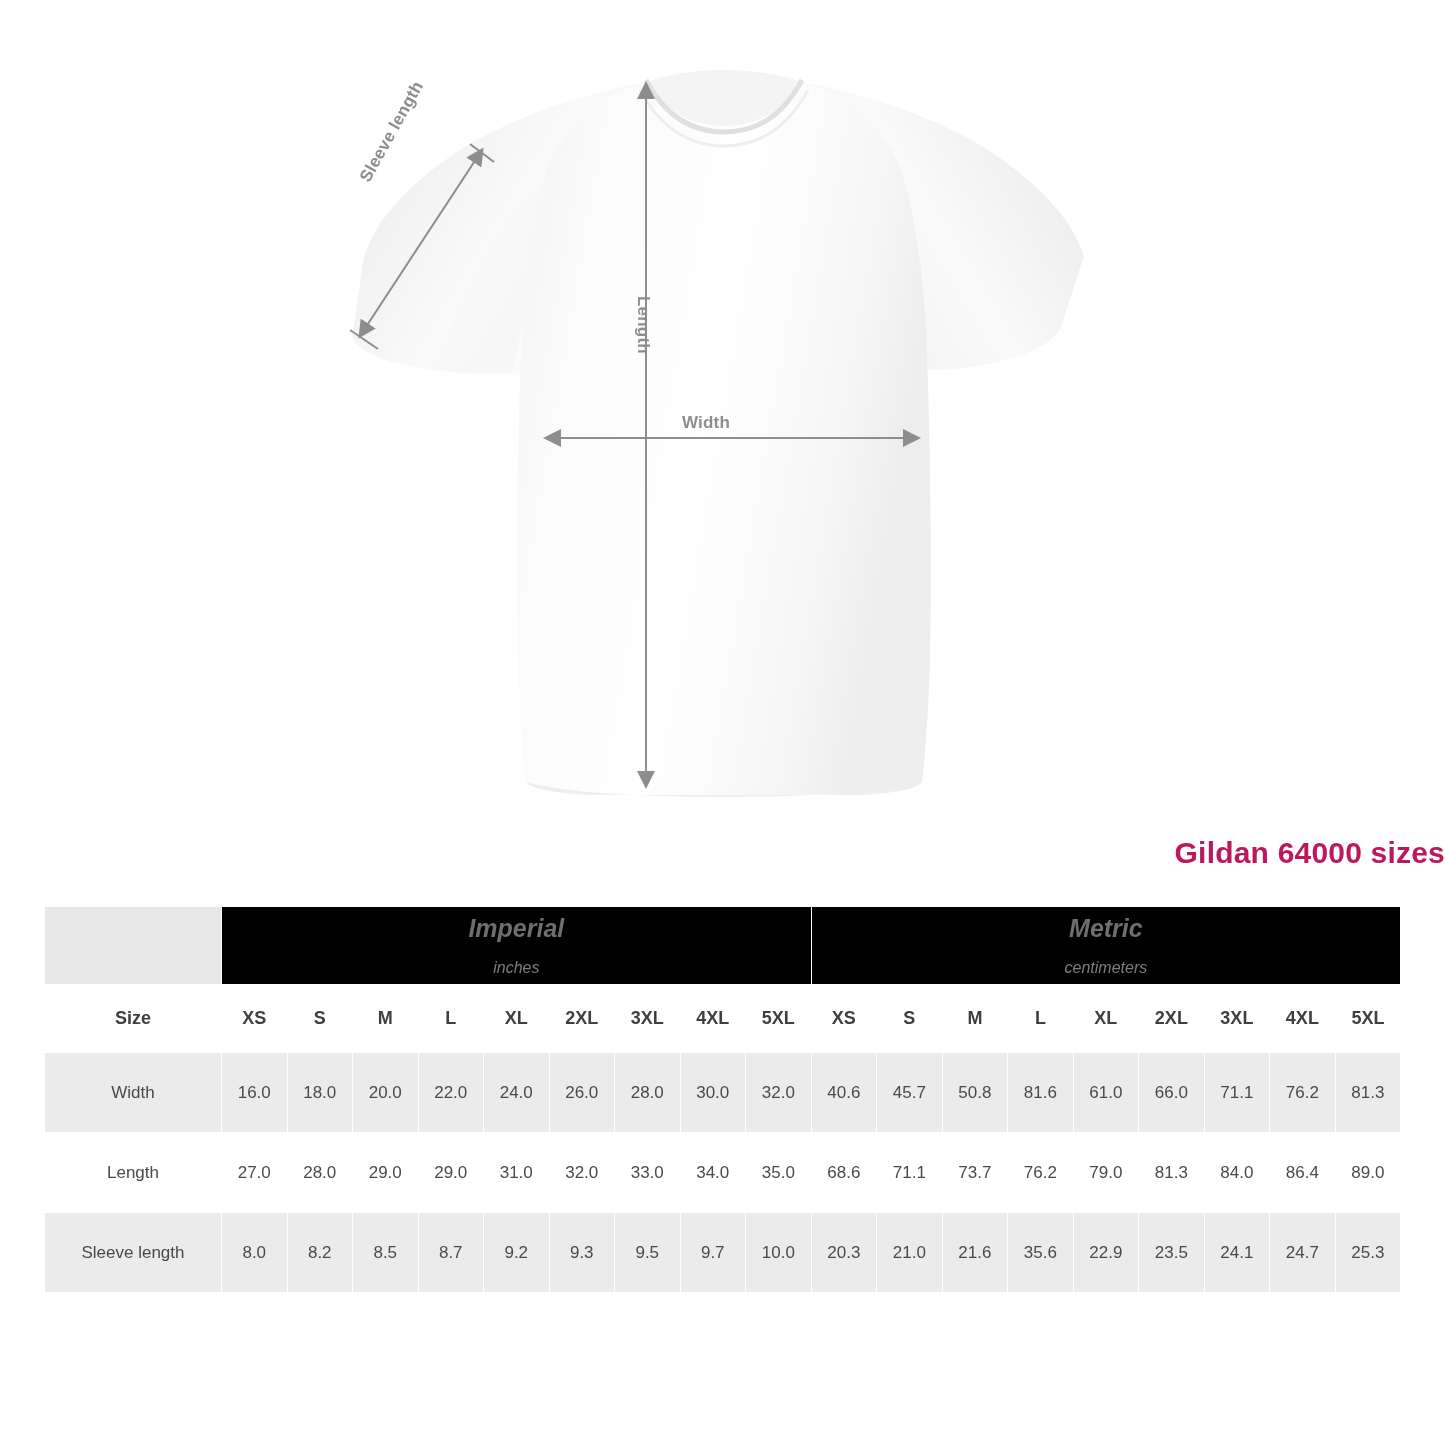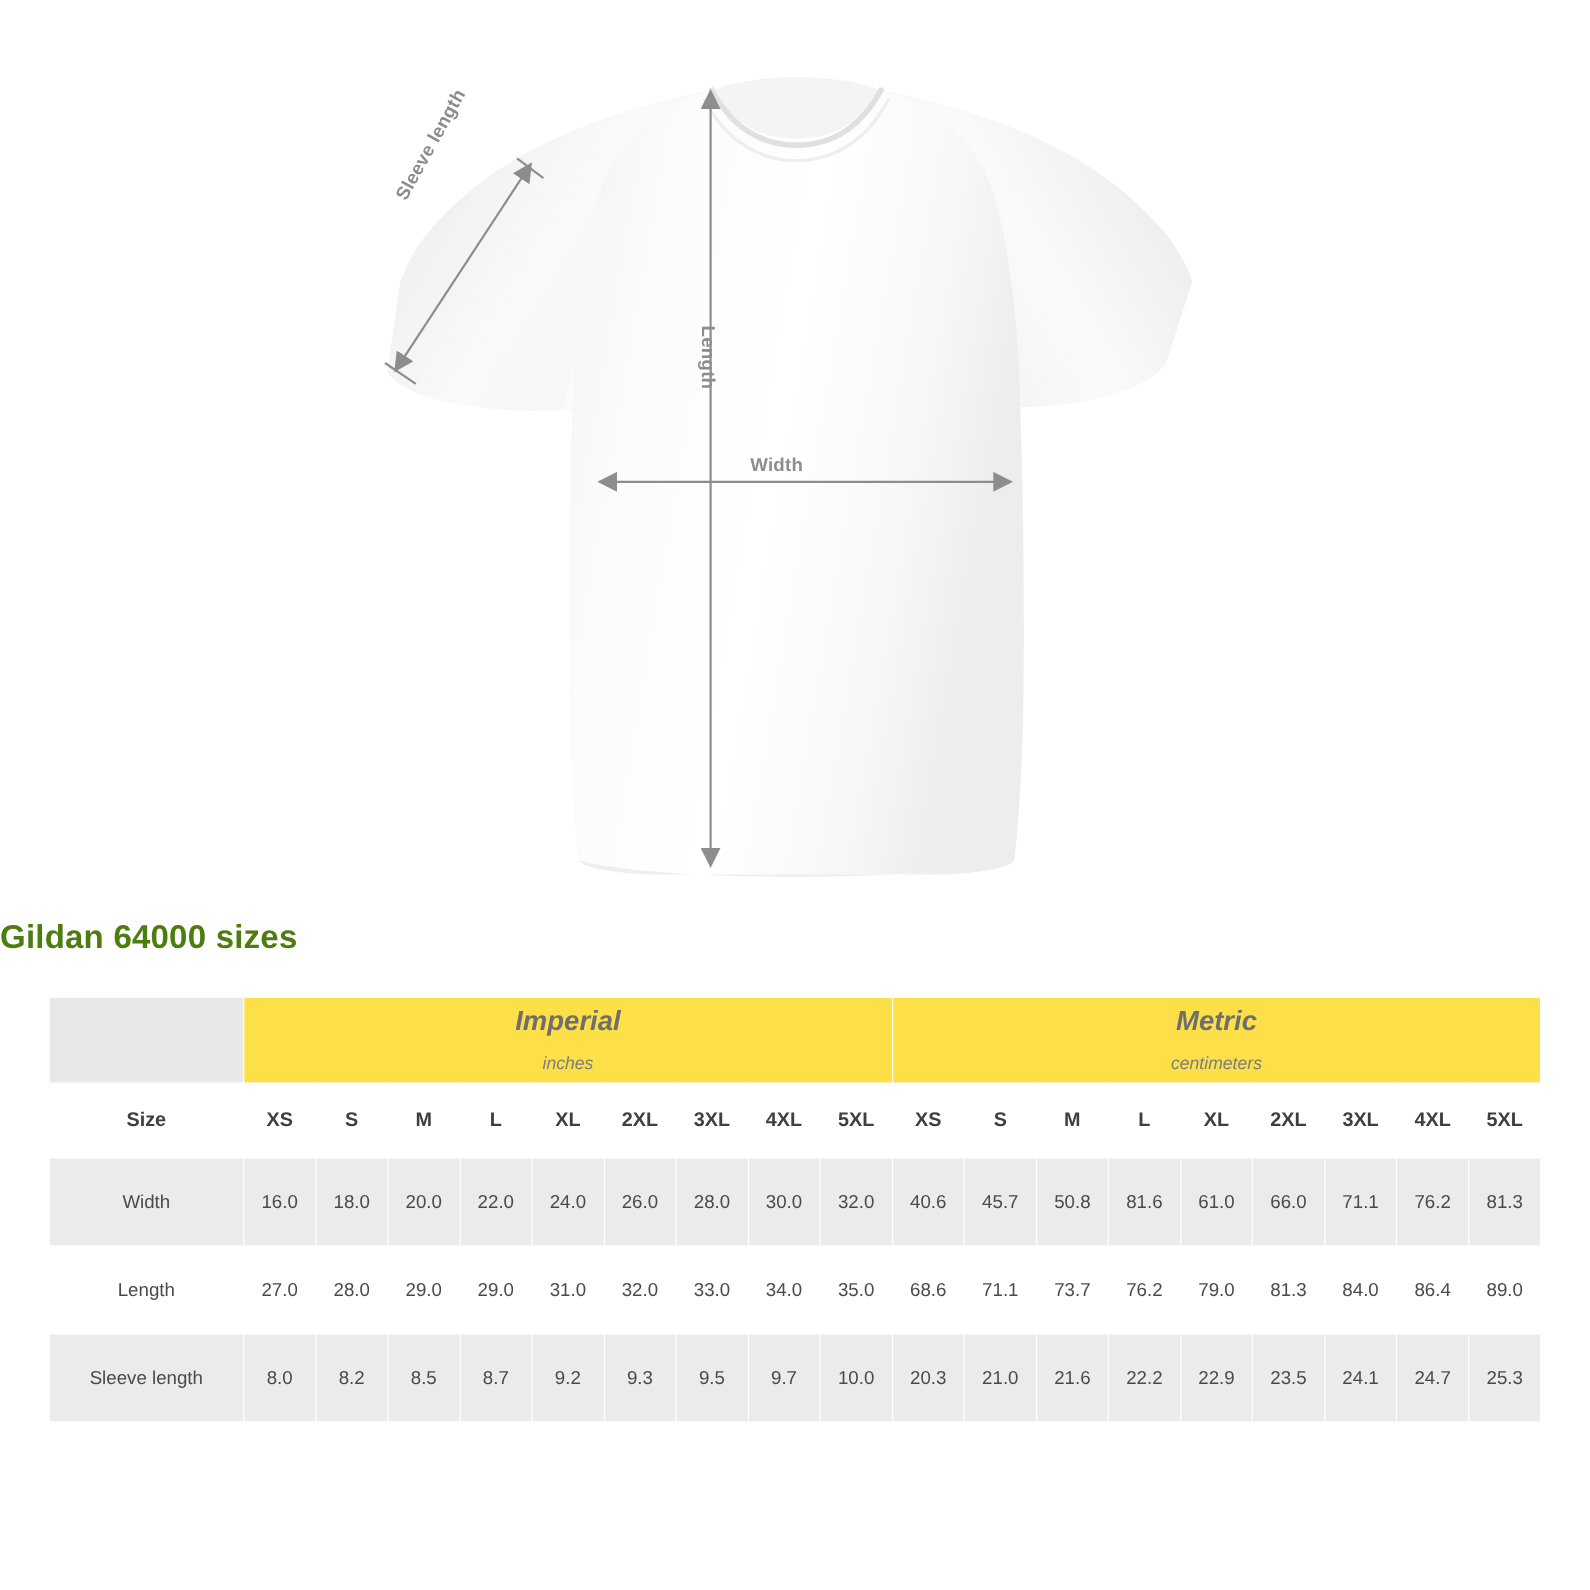--- a/index.html
+++ b/index.html
@@ -53,24 +53,24 @@
     transform: rotate(90deg);
     transform-origin: left top;
   }
   .lbl-width {
     left: 682px;
     top: 413px;
   }
 
   
   .heading {
-    text-align: left;
+    text-align: right;
     font-size: 30px;
     font-weight: bold;
-    color: #4d7c0f;
+    color: #be185d;
     margin: 6px 0 0 0;
     letter-spacing: .2px;
   }
   .subheading {
     text-align: center;
     font-size: 17.5px;
     font-style: italic;
     color: #8a8a8a;
     margin: 14px 0 0 0;
   }
@@ -93,21 +93,21 @@
     color: #4a4a4a;
     padding: 0;
     height: 78px;
     vertical-align: middle;
     font-weight: normal;
   }
   .col-rowlabel { width: 177px; }
   .col-size { width: 65.5px; }
 
   .unit-head {
-    background: #fde047;
+    background: #000000;
     height: 118px;
   }
   .unit-head .unit-title {
     font-size: 25px;
     font-style: italic;
     font-weight: bold;
     color: #6f6f6f;
     line-height: 1.15;
   }
   .unit-head .unit-sub {
@@ -331,21 +331,21 @@
           <td class="val">8.5</td>
           <td class="val">8.7</td>
           <td class="val">9.2</td>
           <td class="val">9.3</td>
           <td class="val">9.5</td>
           <td class="val">9.7</td>
           <td class="val">10.0</td>
           <td class="val">20.3</td>
           <td class="val">21.0</td>
           <td class="val">21.6</td>
-          <td class="val">22.2</td>
+          <td class="val">35.6</td>
           <td class="val">22.9</td>
           <td class="val">23.5</td>
           <td class="val">24.1</td>
           <td class="val">24.7</td>
           <td class="val">25.3</td>
         </tr>
       </tbody>
     </table>
   </div>
 

